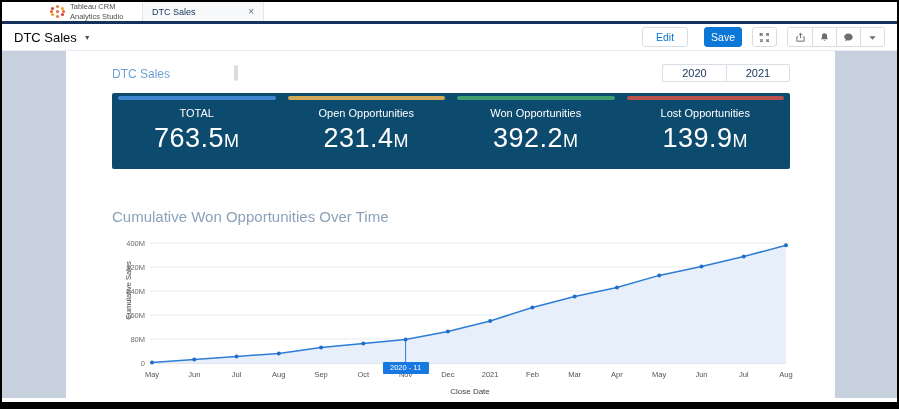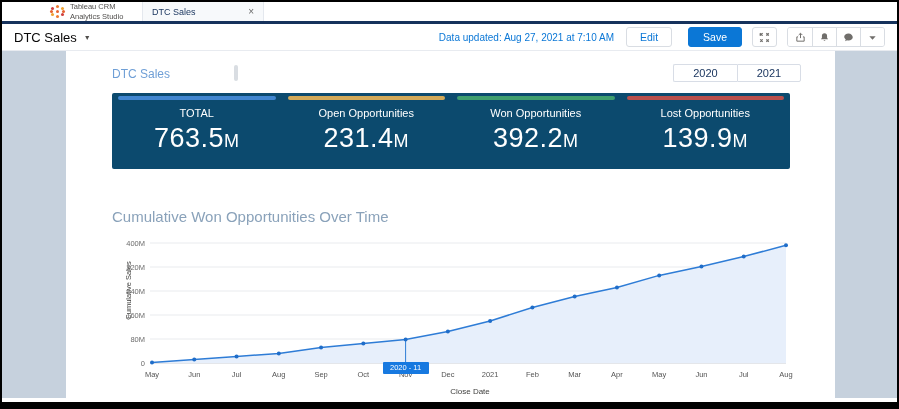--- a/index.html
+++ b/index.html
@@ -17,36 +17,36 @@
   .tab-close{color:#6b6b6b;font-size:10px;line-height:1;cursor:pointer;}
 
   
   .toolbar{height:27px;background:#fff;border-bottom:1px solid #e8ebf0;display:flex;align-items:center;padding:0 12px;}
   .tb-title{font-size:13px;color:#080707;}
   .tb-caret{font-size:7px;color:#514f4d;margin-left:7px;}
   .tb-spacer{flex:1;}
   .updated{font-size:10px;color:#0b77d6;margin-right:12px;}
   .btn{height:20px;border:1px solid #d9dde3;border-radius:3px;background:#fff;font-size:10.5px;display:inline-flex;align-items:center;justify-content:center;cursor:pointer;}
   .btn-edit{color:#0b77d6;padding:0 13px;margin-right:16px;}
-  .btn-save{color:#fff;background:#0b77d6;border-color:#0b77d6;padding:0 14px;margin-right:10px;}
+  .btn-save{color:#fff;background:#0b77d6;border-color:#0b77d6;padding:0 6px;margin-right:10px;}
   .icon-btn{width:25px;height:20px;margin-right:10px;color:#706e6b;}
   .btn-group{display:flex;height:20px;border:1px solid #d9dde3;border-radius:3px;overflow:hidden;}
   .btn-group .gbtn{width:24px;display:flex;align-items:center;justify-content:center;border-left:1px solid #d9dde3;background:#fff;cursor:pointer;color:#706e6b;}
   .btn-group .gbtn:first-child{border-left:none;}
   .icon-svg{display:block;}
 
   
   .main{position:relative;height:347px;background:#c6d1dd;}
   .canvas{position:absolute;left:64px;top:0;width:769px;height:100%;background:#fff;}
 
   .widget-title{position:absolute;left:46px;top:16px;font-size:12px;color:#6f9fd6;}
   .title-divider{position:absolute;left:168px;top:14px;width:4px;height:16px;border-radius:2px;background:#d9dde2;}
   .year-toggle{position:absolute;left:596px;top:13px;display:flex;}
   .year-btn{width:64px;height:18px;border:1px solid #d8dde6;background:#fff;font-size:11px;color:#16325c;display:flex;align-items:center;justify-content:center;cursor:pointer;}
-  .year-btn:first-child{border-right:none;border-radius:2px 0 0 2px;margin-left:11px;}
+  .year-btn:first-child{border-right:none;border-radius:2px 0 0 2px;}
   .year-btn:last-child{border-radius:0 2px 2px 0;}
 
   
   .kpi-band{position:absolute;left:46px;top:42px;width:678px;height:76px;background:#33597d;border-radius:2px;display:flex;}
   .kpi-seg{flex:1;display:flex;flex-direction:column;}
   .kpi-accent{height:4px;margin:3px 6px 0;border-radius:2px;background:#4186d0;}
   .kpi-label{margin-top:7px;text-align:center;font-size:11px;color:#fff;}
   .kpi-value{margin-top:4px;text-align:center;font-size:27px;color:#fff;letter-spacing:.5px;}
   .kpi-suffix{font-size:18px;}
 
@@ -76,21 +76,20 @@
     <div class="tab">
       <span>DTC Sales</span>
       <span class="tab-close">×</span>
     </div>
   </div>
 
   <div class="toolbar">
     <span class="tb-title">DTC Sales</span>
     <span class="tb-caret">▼</span>
     <span class="tb-spacer"></span>
-    <span class="updated">Data updated: Aug 27, 2021 at 7:10 AM</span>
     <button class="btn btn-edit">Edit</button>
     <button class="btn btn-save">Save</button>
     <button class="btn icon-btn">
       <svg class="icon-svg" width="11" height="11" viewBox="0 0 18 18" fill="none" stroke="#706e6b" stroke-width="2">
           <path d="M2 6 6 2M2 2l4 4M2 2v4h0M12 2l4 4m0-4-4 4M16 12l-4 4m0-4 4 4M6 12l-4 4m0-4 4 4"></path>
         </svg>
     </button>
     <div class="btn-group">
       <span class="gbtn">
         <svg class="icon-svg" width="11" height="11" viewBox="0 0 18 18" fill="none" stroke="#706e6b" stroke-width="1.6">

